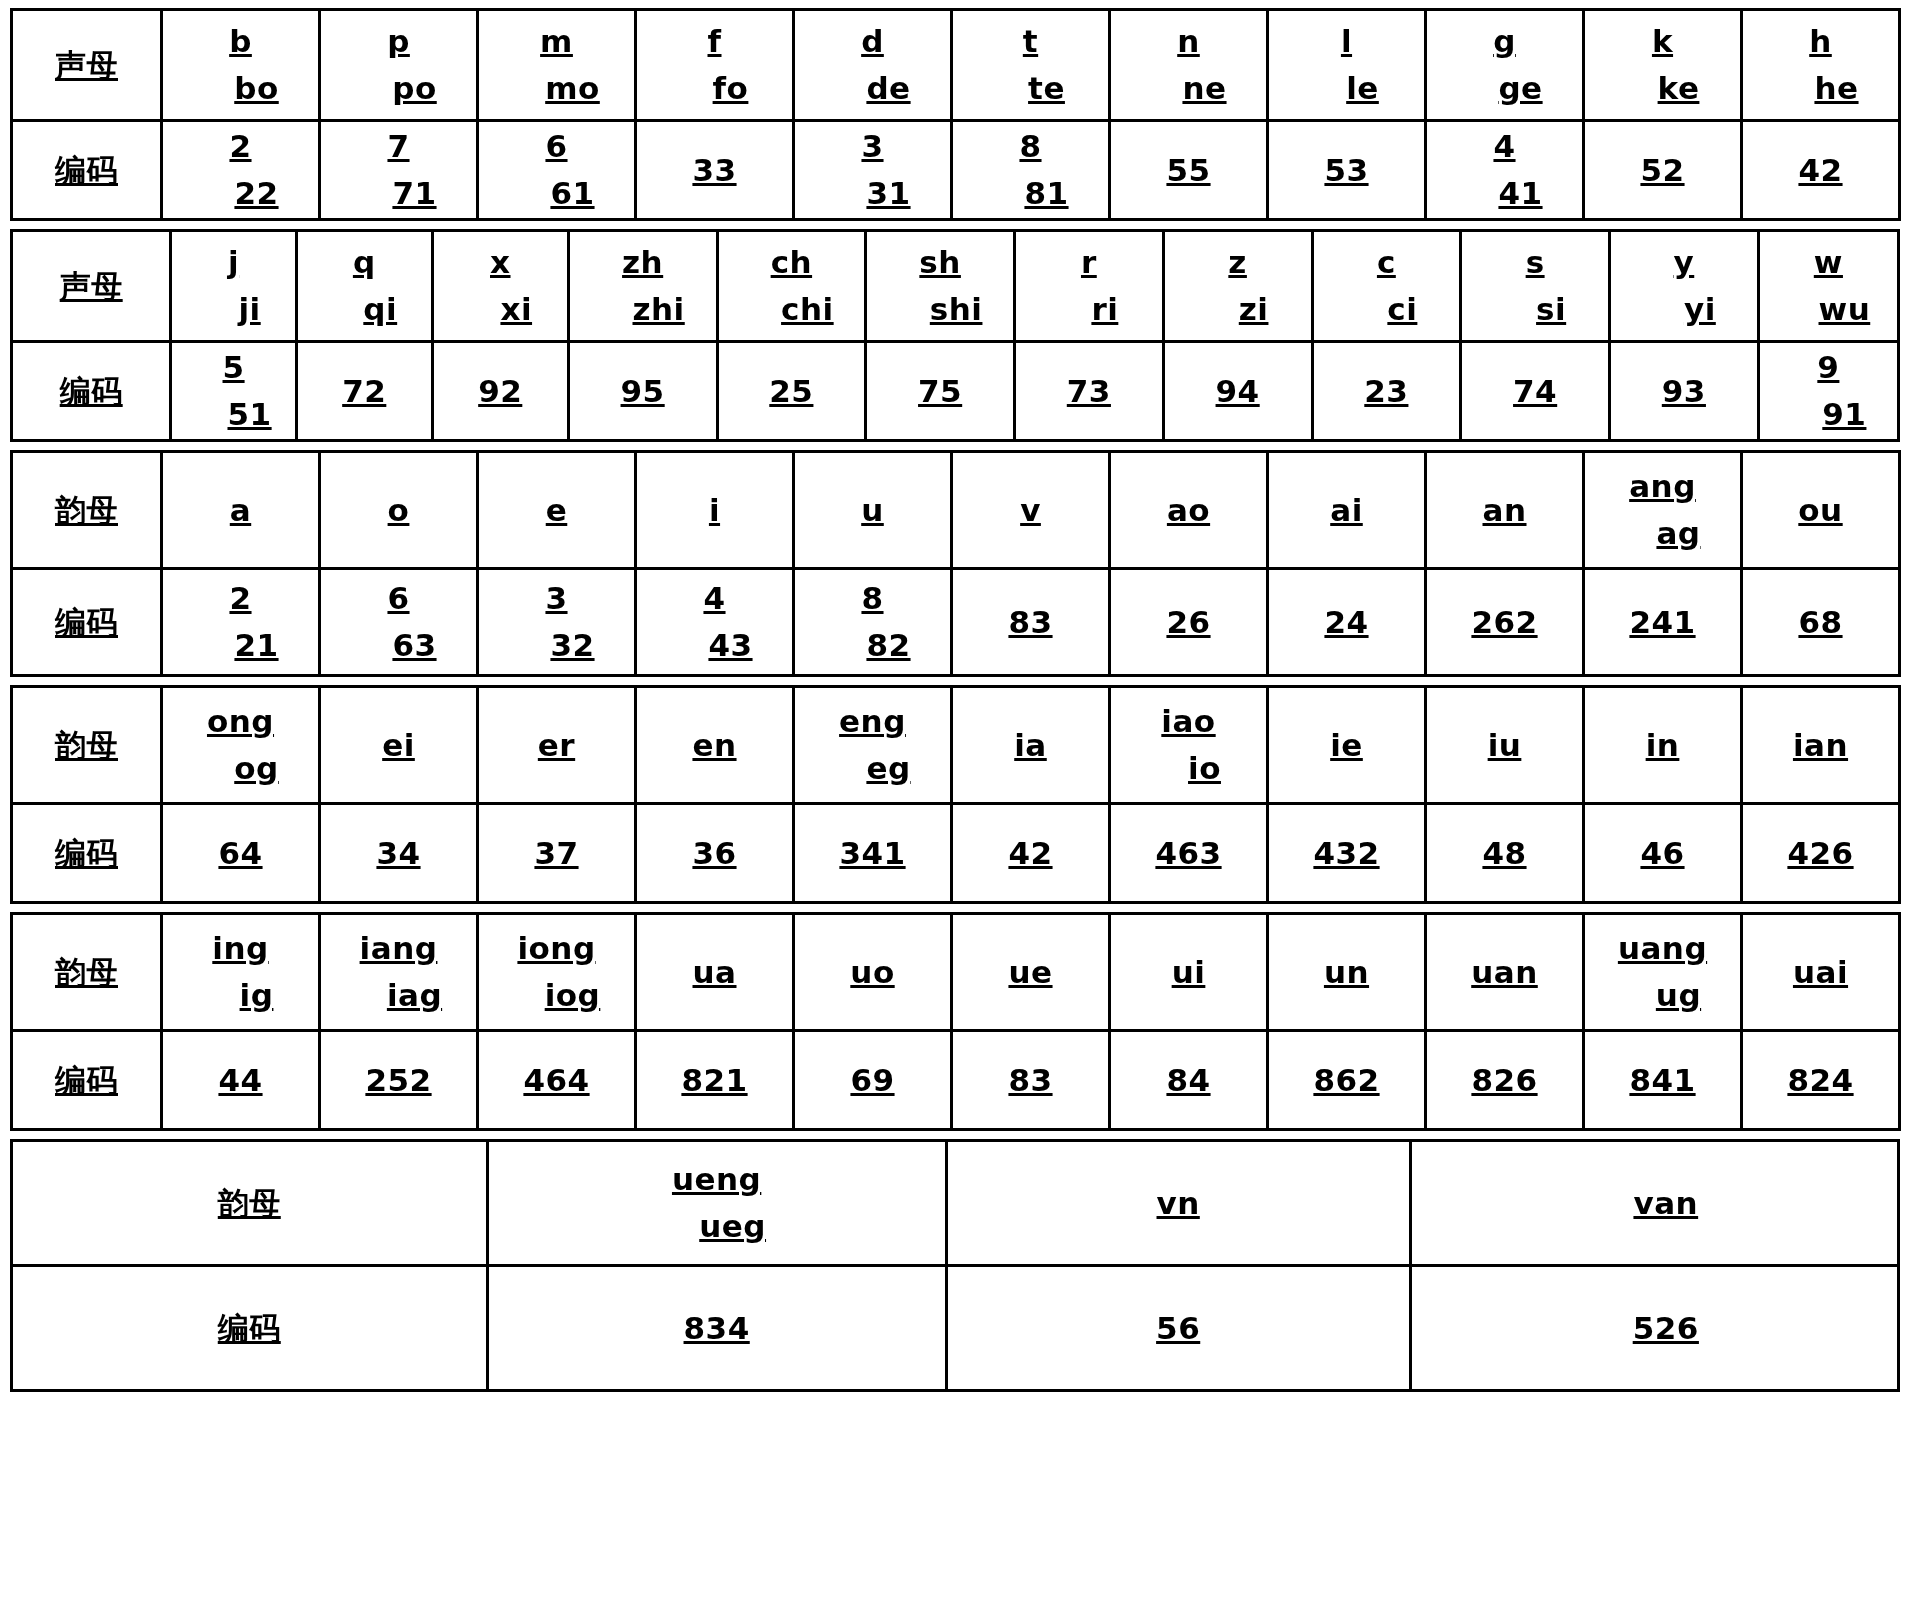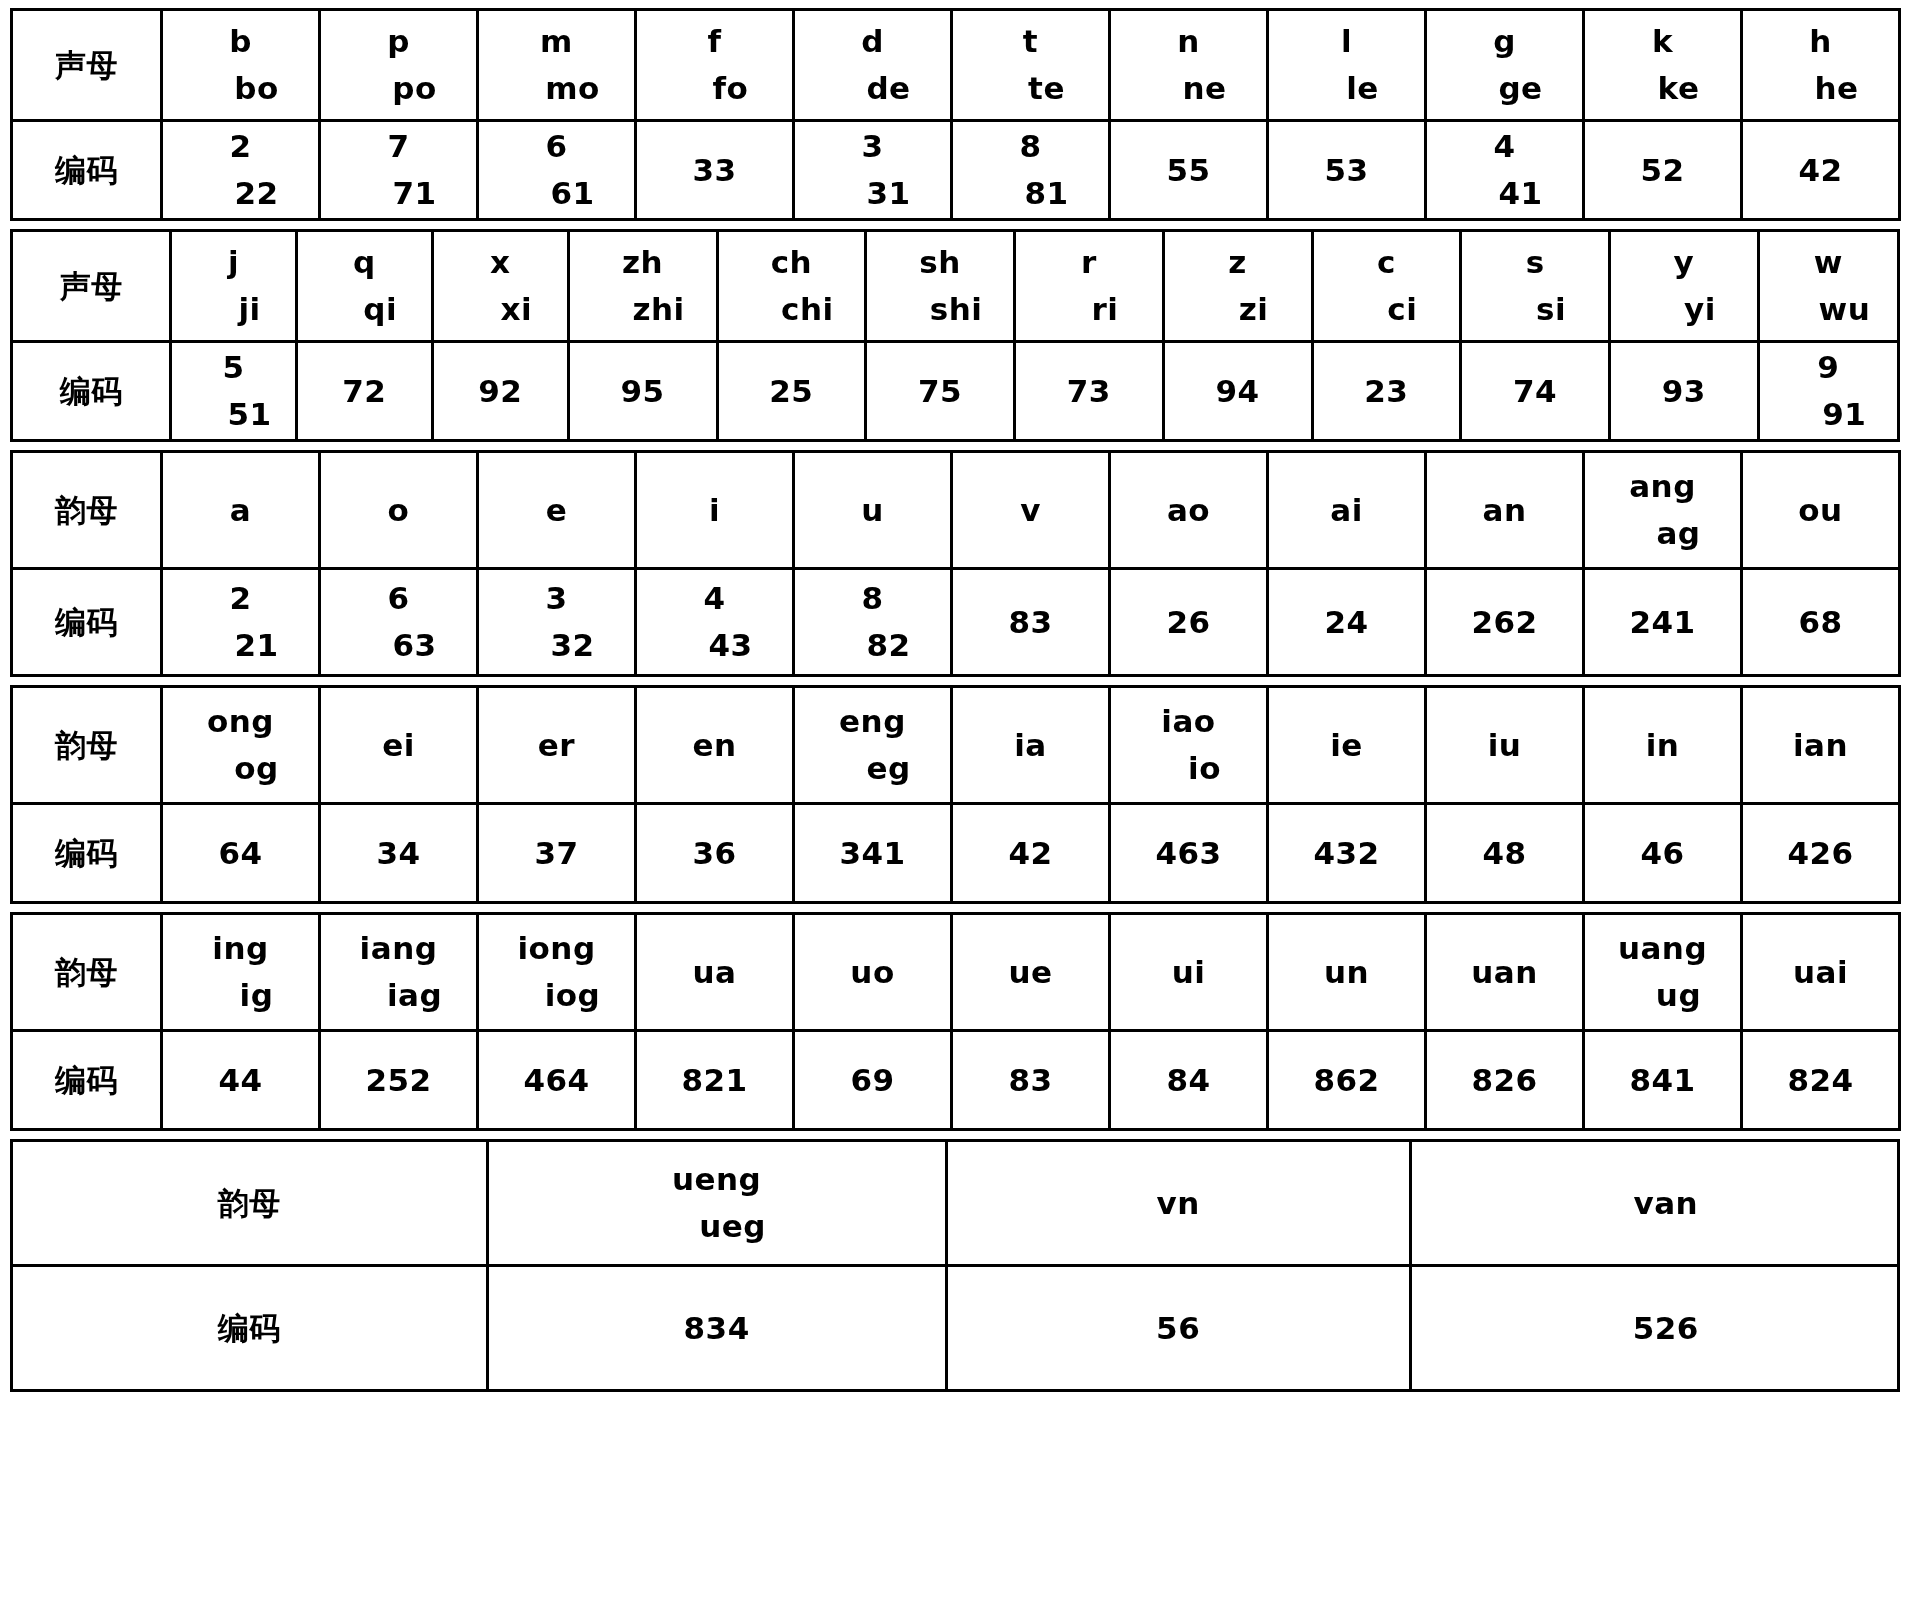--- a/index.html
+++ b/index.html
@@ -20,20 +20,21 @@
     height: 1610px;
     background: #fff;
     box-sizing: border-box;
   }
   table.grid {
     border-collapse: collapse;
     table-layout: fixed;
     width: 1890px;
     margin: 8px 0 0 10px;
     background: #fff;
+    text-decoration: underline;
   }
   table.grid td {
     border: 3px solid #000;
     text-align: center;
     vertical-align: middle;
     font-weight: bold;
     font-size: 31px;
     line-height: 1.32;
     padding: 2px 1px;
     letter-spacing: 0.5px;

